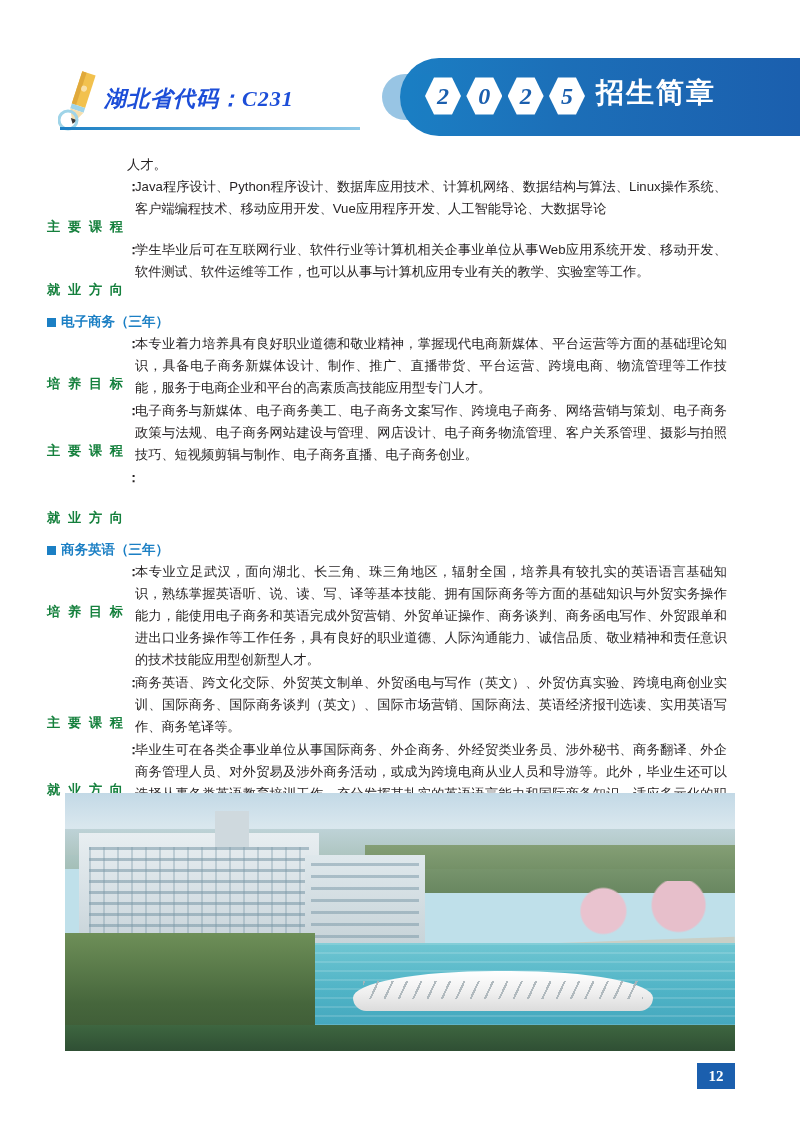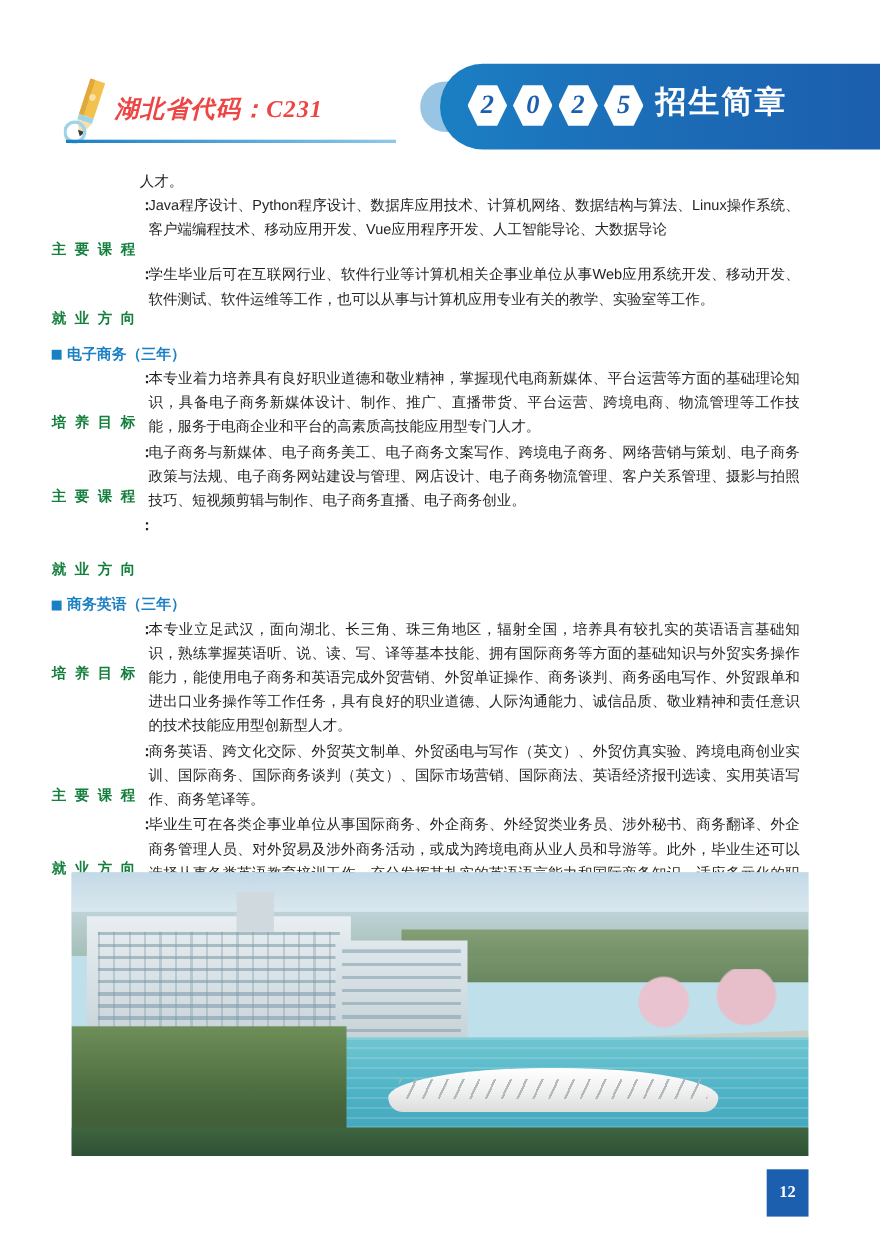--- a/index.html
+++ b/index.html
@@ -79,21 +79,21 @@
     letter-spacing: 2px;
     font-family: "DejaVu Sans", sans-serif;
   }
   .header-code {
     position: absolute;
     left: 104px;
     top: 84px;
     font-size: 22px;
     font-weight: bold;
     font-style: italic;
-    color: #ef4444;
+    color: #1d4ed8;
     font-family: "Liberation Serif", serif;
     letter-spacing: 1px;
   }
   .header-rule {
     position: absolute;
     left: 60px;
     top: 127px;
     width: 300px;
     height: 3px;
     background: linear-gradient(90deg, #1b7fc4, #8ec9e8);
@@ -273,21 +273,21 @@
     background: #c9cfc6;
     transform: rotate(-2deg);
   }
 
   
   .page-num {
     position: absolute;
     left: 697px;
     top: 1063px;
     width: 38px;
-    height: 43px;
+    height: 26px;
     background: #1b5fae;
     color: #ffffff;
     font-size: 15px;
     font-weight: bold;
     display: flex;
     align-items: center;
     justify-content: center;
     font-family: "Liberation Serif", serif;
   }
 </style>

